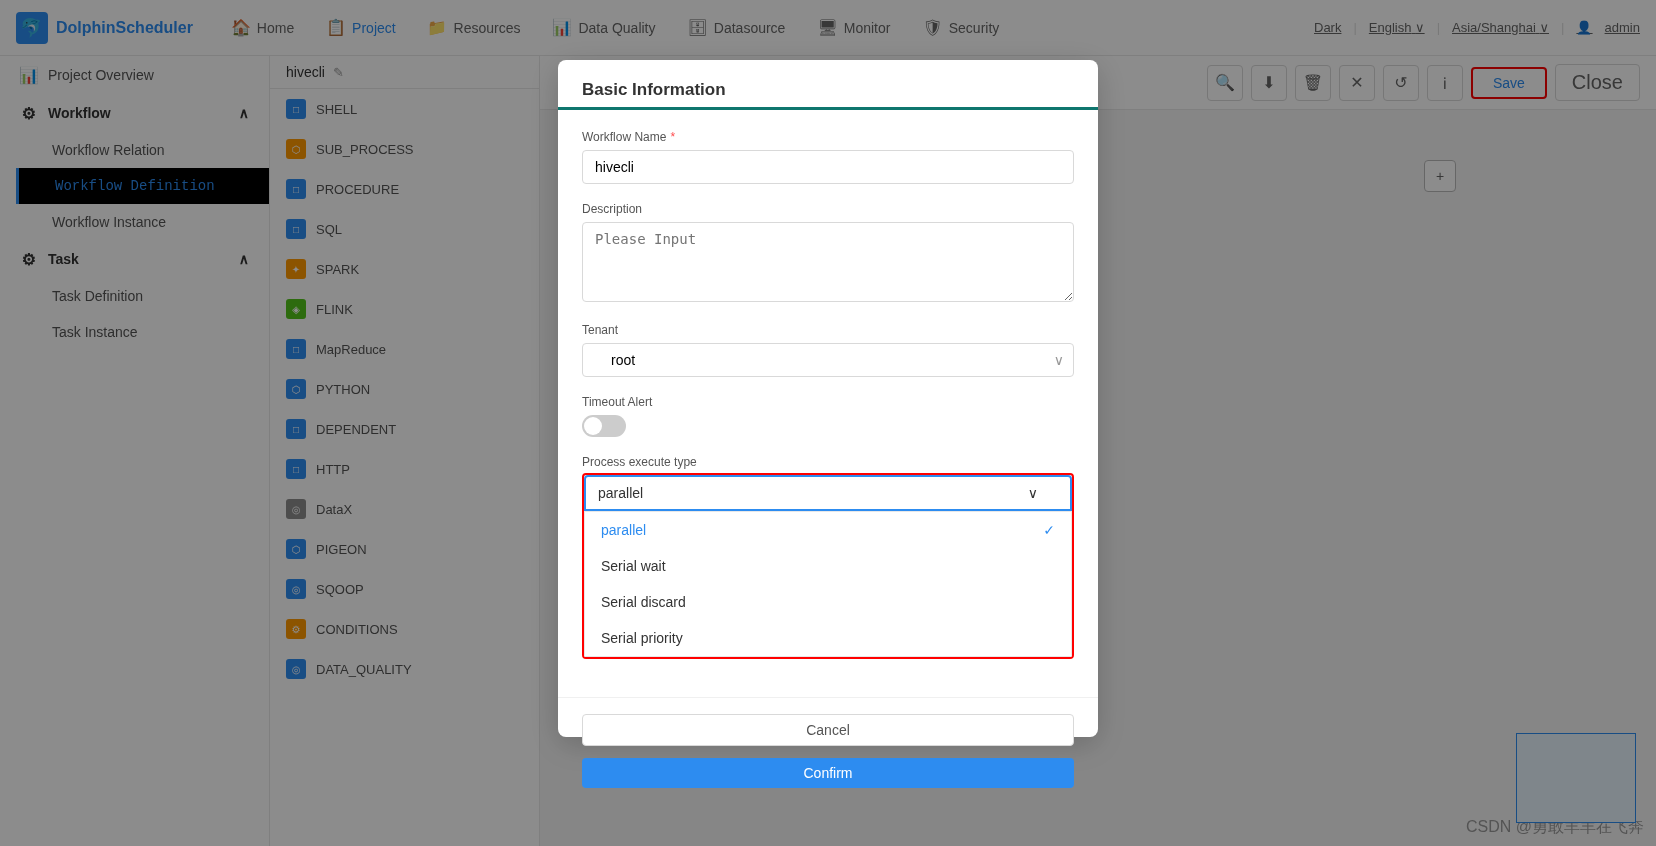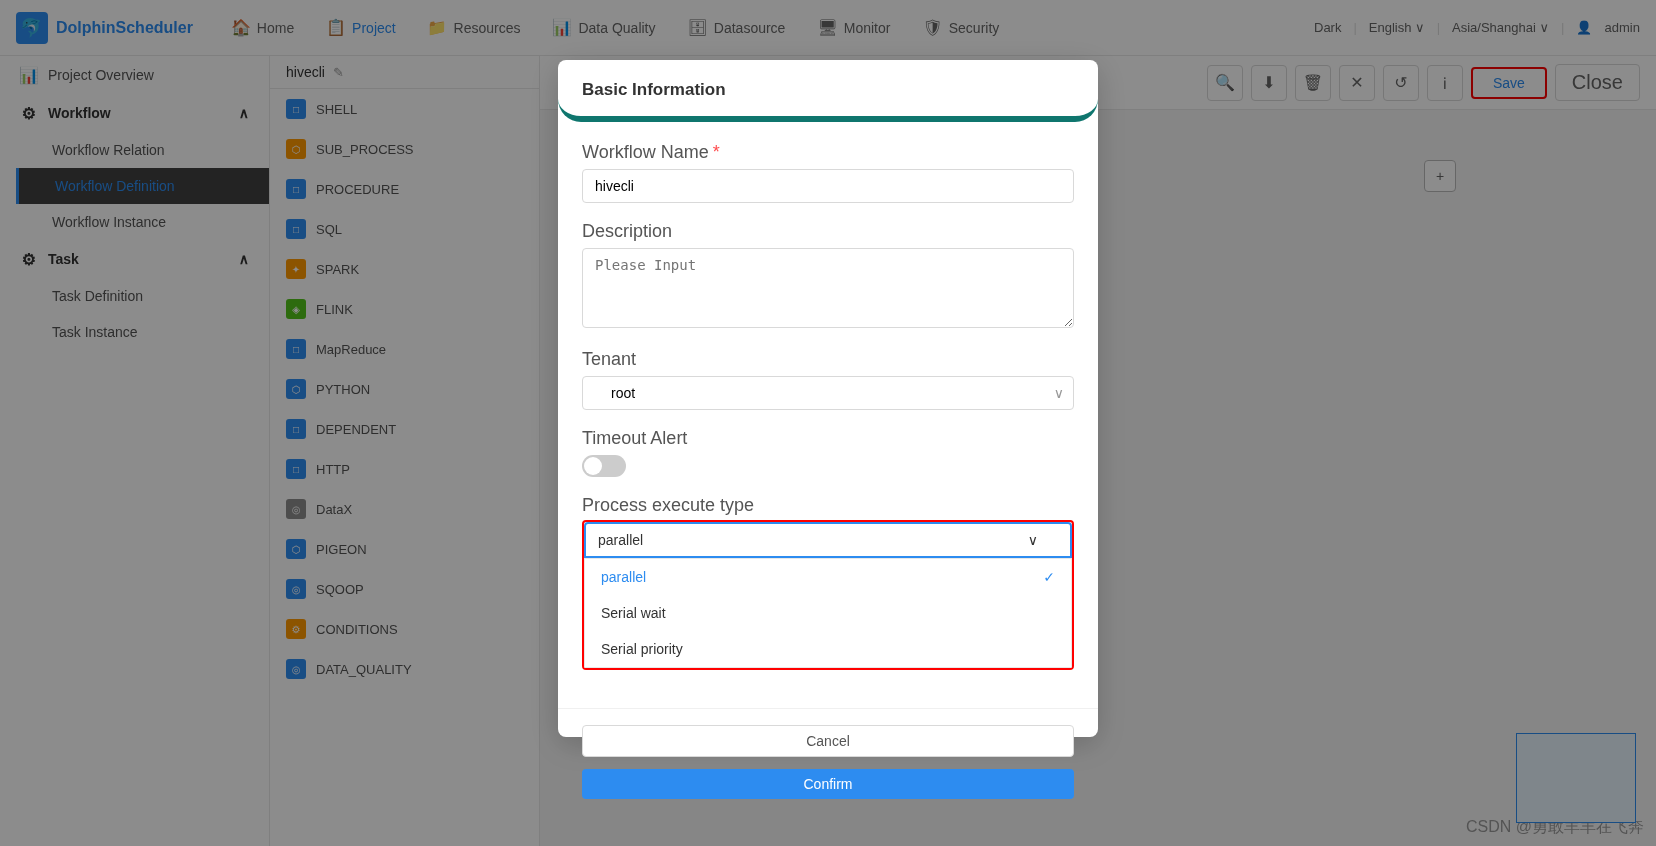--- a/index.html
+++ b/index.html
@@ -16,33 +16,33 @@
       font-weight: bold; font-size: 16px; color: #2d8cf0;
     }
     .navbar-logo .logo-icon { width: 32px; height: 32px; background: #2d8cf0; border-radius: 4px; display: flex; align-items: center; justify-content: center; color: white; font-size: 18px; }
     .navbar-nav { display: flex; align-items: center; flex: 1; gap: 4px; }
     .nav-item {
       display: flex; align-items: center; gap: 6px; padding: 8px 14px;
       color: #666; cursor: pointer; border-radius: 4px; font-size: 14px;
     }
     .nav-item.active { color: #2d8cf0; }
     .nav-item .nav-icon { font-size: 16px; }
-    .navbar-right { display: flex; align-items: flex-start; gap: 12px; margin-left: auto; color: #666; font-size: 13px; }
+    .navbar-right { display: flex; align-items: flex-start; gap: 12px; margin-left: auto; color: #666; font-size: 13px; text-decoration: underline; }
     .navbar-right .divider { color: #ddd; }
 
     
     .layout { display: flex; height: calc(846px - 56px); }
 
     
     .sidebar { width: 270px; background: #fff; border-right: 1px solid #e8e8e8; overflow-y: auto; flex-shrink: 0; }
     .sidebar-item {
       display: flex; align-items: center; gap: 10px; padding: 10px 20px;
       cursor: pointer; color: #555; font-size: 14px;
     }
-    .sidebar-item.active { background: #404040; color: #2d8cf0; font-weight: 500; }
+    .sidebar-item.active { background: #000000; color: #2d8cf0; font-weight: 500; font-family: Liberation Mono, monospace; }
     .sidebar-item.section-header { font-weight: 600; color: #333; justify-content: space-between; }
     .sidebar-item.section-header .left { display: flex; align-items: center; gap: 10px; }
     .sidebar-sub { padding-left: 16px; }
     .sidebar-sub .sidebar-item { padding-left: 36px; }
     .sidebar-item .item-icon { width: 18px; height: 18px; display: flex; align-items: center; justify-content: center; font-size: 16px; flex-shrink: 0; }
 
     
     .task-type-list { overflow-y: auto; }
     .task-item {
       display: flex; align-items: center; gap: 10px; padding: 10px 16px;
@@ -96,26 +96,26 @@
       background: rgba(0,0,0,0.45); z-index: 200;
       display: flex; align-items: flex-start; justify-content: center;
       padding-top: 60px;
     }
     .modal {
       background: #fff; border-radius: 8px; width: 540px;
       box-shadow: 0 8px 32px rgba(0,0,0,0.2); max-height: 80vh; overflow: visible;
       position: relative;
     }
     .modal-header {
-      padding: 20px 24px 16px; border-bottom: 6px solid #0f766e;
-      font-size: 17px; font-weight: 600; border-radius: 23px;
+      padding: 20px 24px 7px; border-bottom: 3px solid #0f766e;
+      font-size: 17px; font-weight: 600;
     }
     .modal-body { padding: 20px 24px; overflow-y: visible; }
     .form-group { margin-bottom: 18px; }
-    .form-label { font-size: 18px; color: #555; margin-bottom: 6px; display: flex; align-items: center; gap: 4px; }
+    .form-label { font-size: 12px; color: #555; margin-bottom: 6px; display: flex; align-items: center; gap: 4px; }
     .required-star { color: #ff4d4f; }
     .form-input {
       width: 100%; padding: 8px 12px; border: 1px solid #d9d9d9;
       border-radius: 4px; font-size: 14px; outline: none;
     }
     .form-textarea {
       width: 100%; padding: 8px 12px; border: 1px solid #d9d9d9;
       border-radius: 4px; font-size: 14px; resize: vertical; min-height: 80px;
       outline: none; color: #bbb;
     }
@@ -440,20 +440,23 @@
 
           <div class="dropdown-options">
             <div class="dropdown-option selected">
               <span>parallel</span>
               <span style="color:#2d8cf0;">✓</span>
             </div>
             <div class="dropdown-option">
               <span>Serial wait</span>
             </div>
             <div class="dropdown-option">
+              <span>Serial discard</span>
+            </div>
+            <div class="dropdown-option">
               <span>Serial priority</span>
             </div>
           </div>
         </div>
       </div>
 
     </div>
     <div class="modal-footer">
       <button class="btn-cancel">Cancel</button>
       <button class="btn-confirm">Confirm</button>

